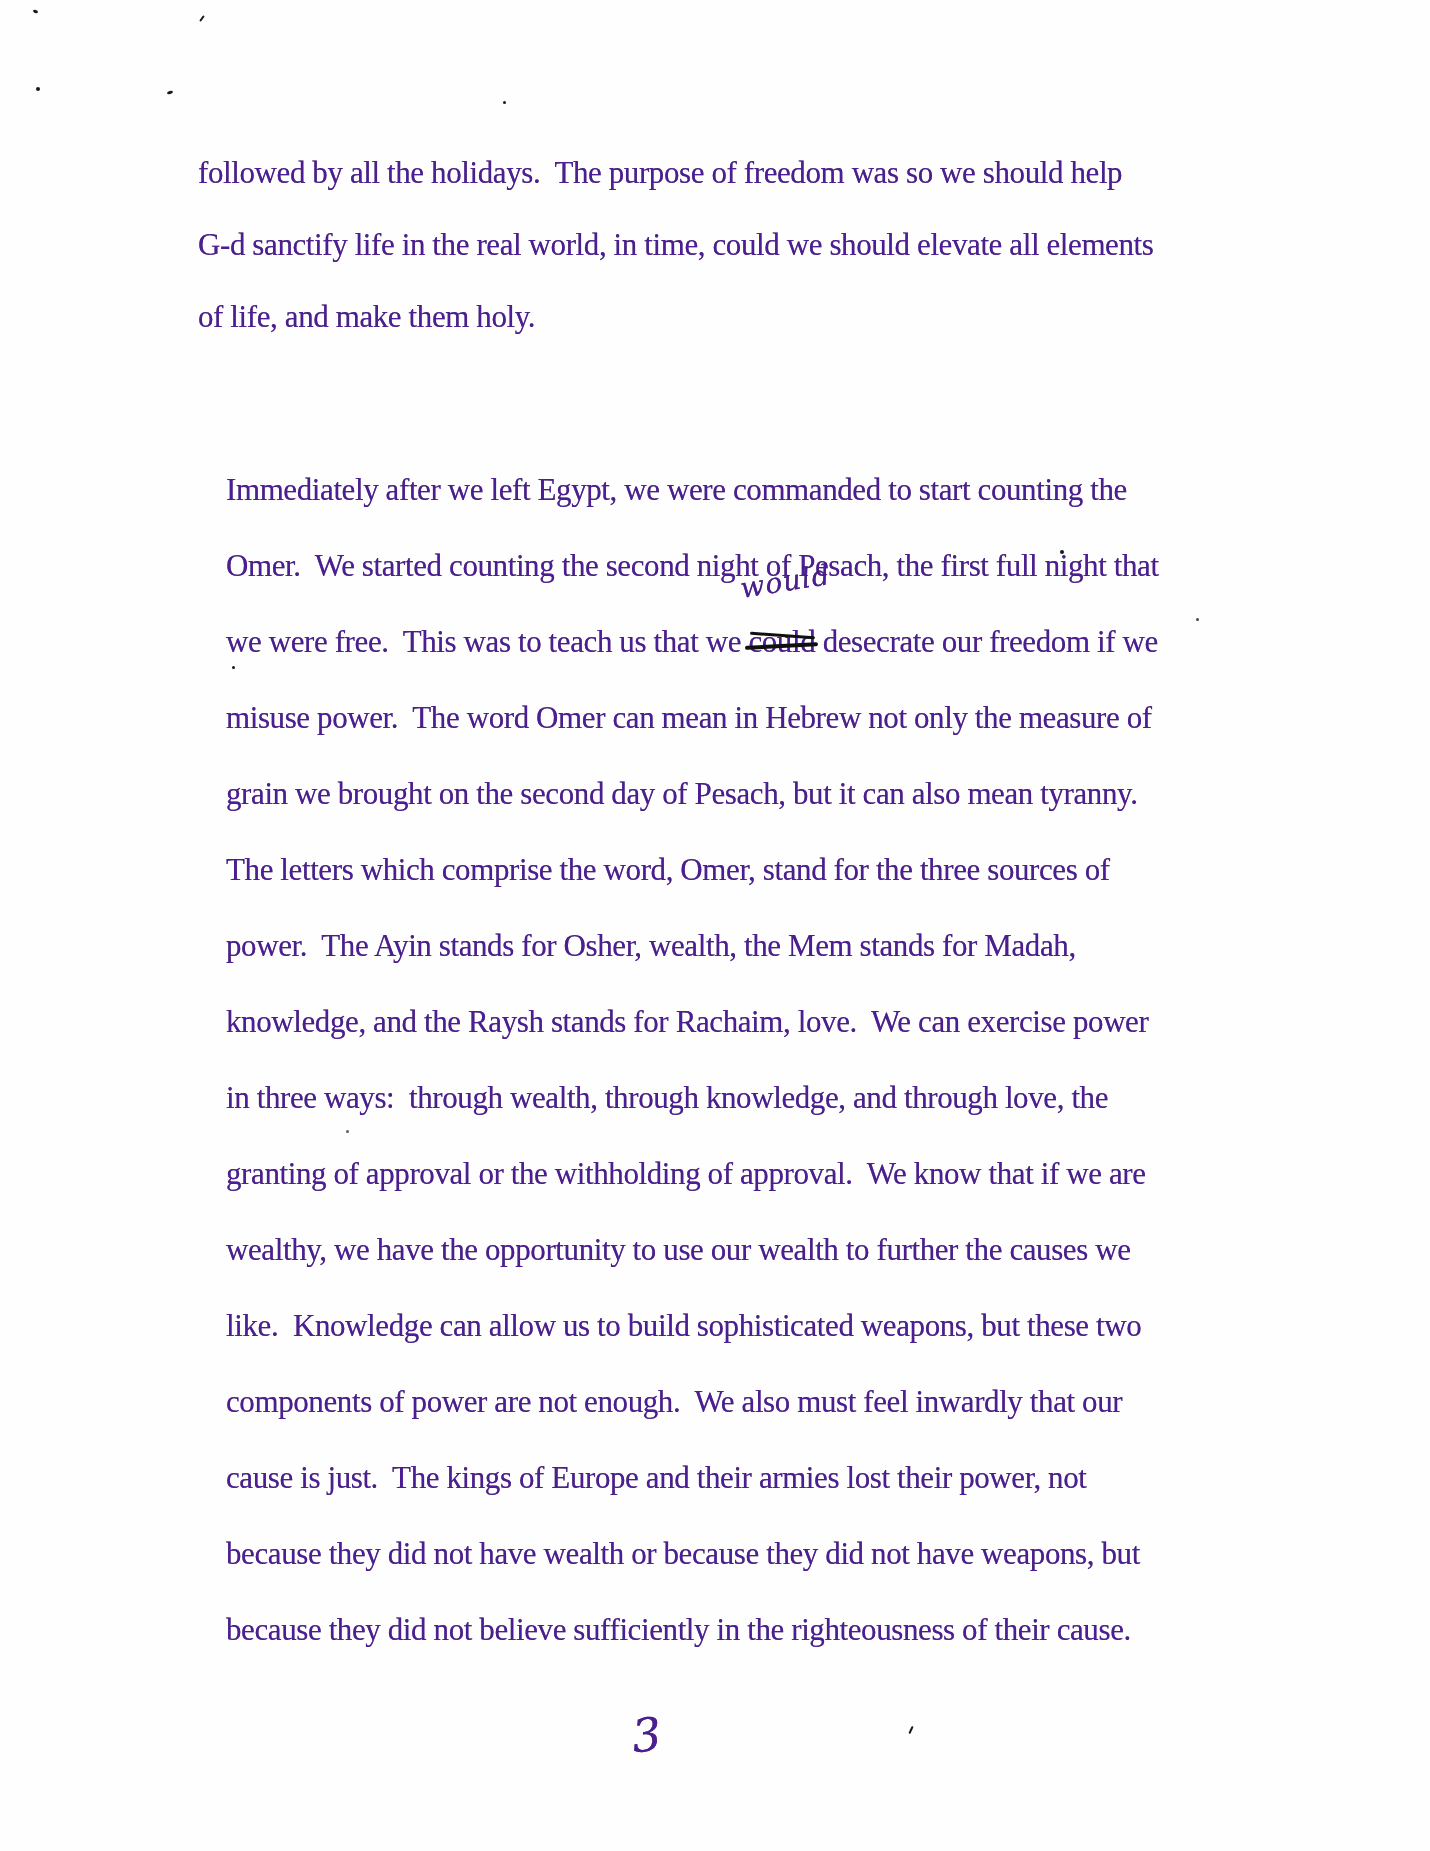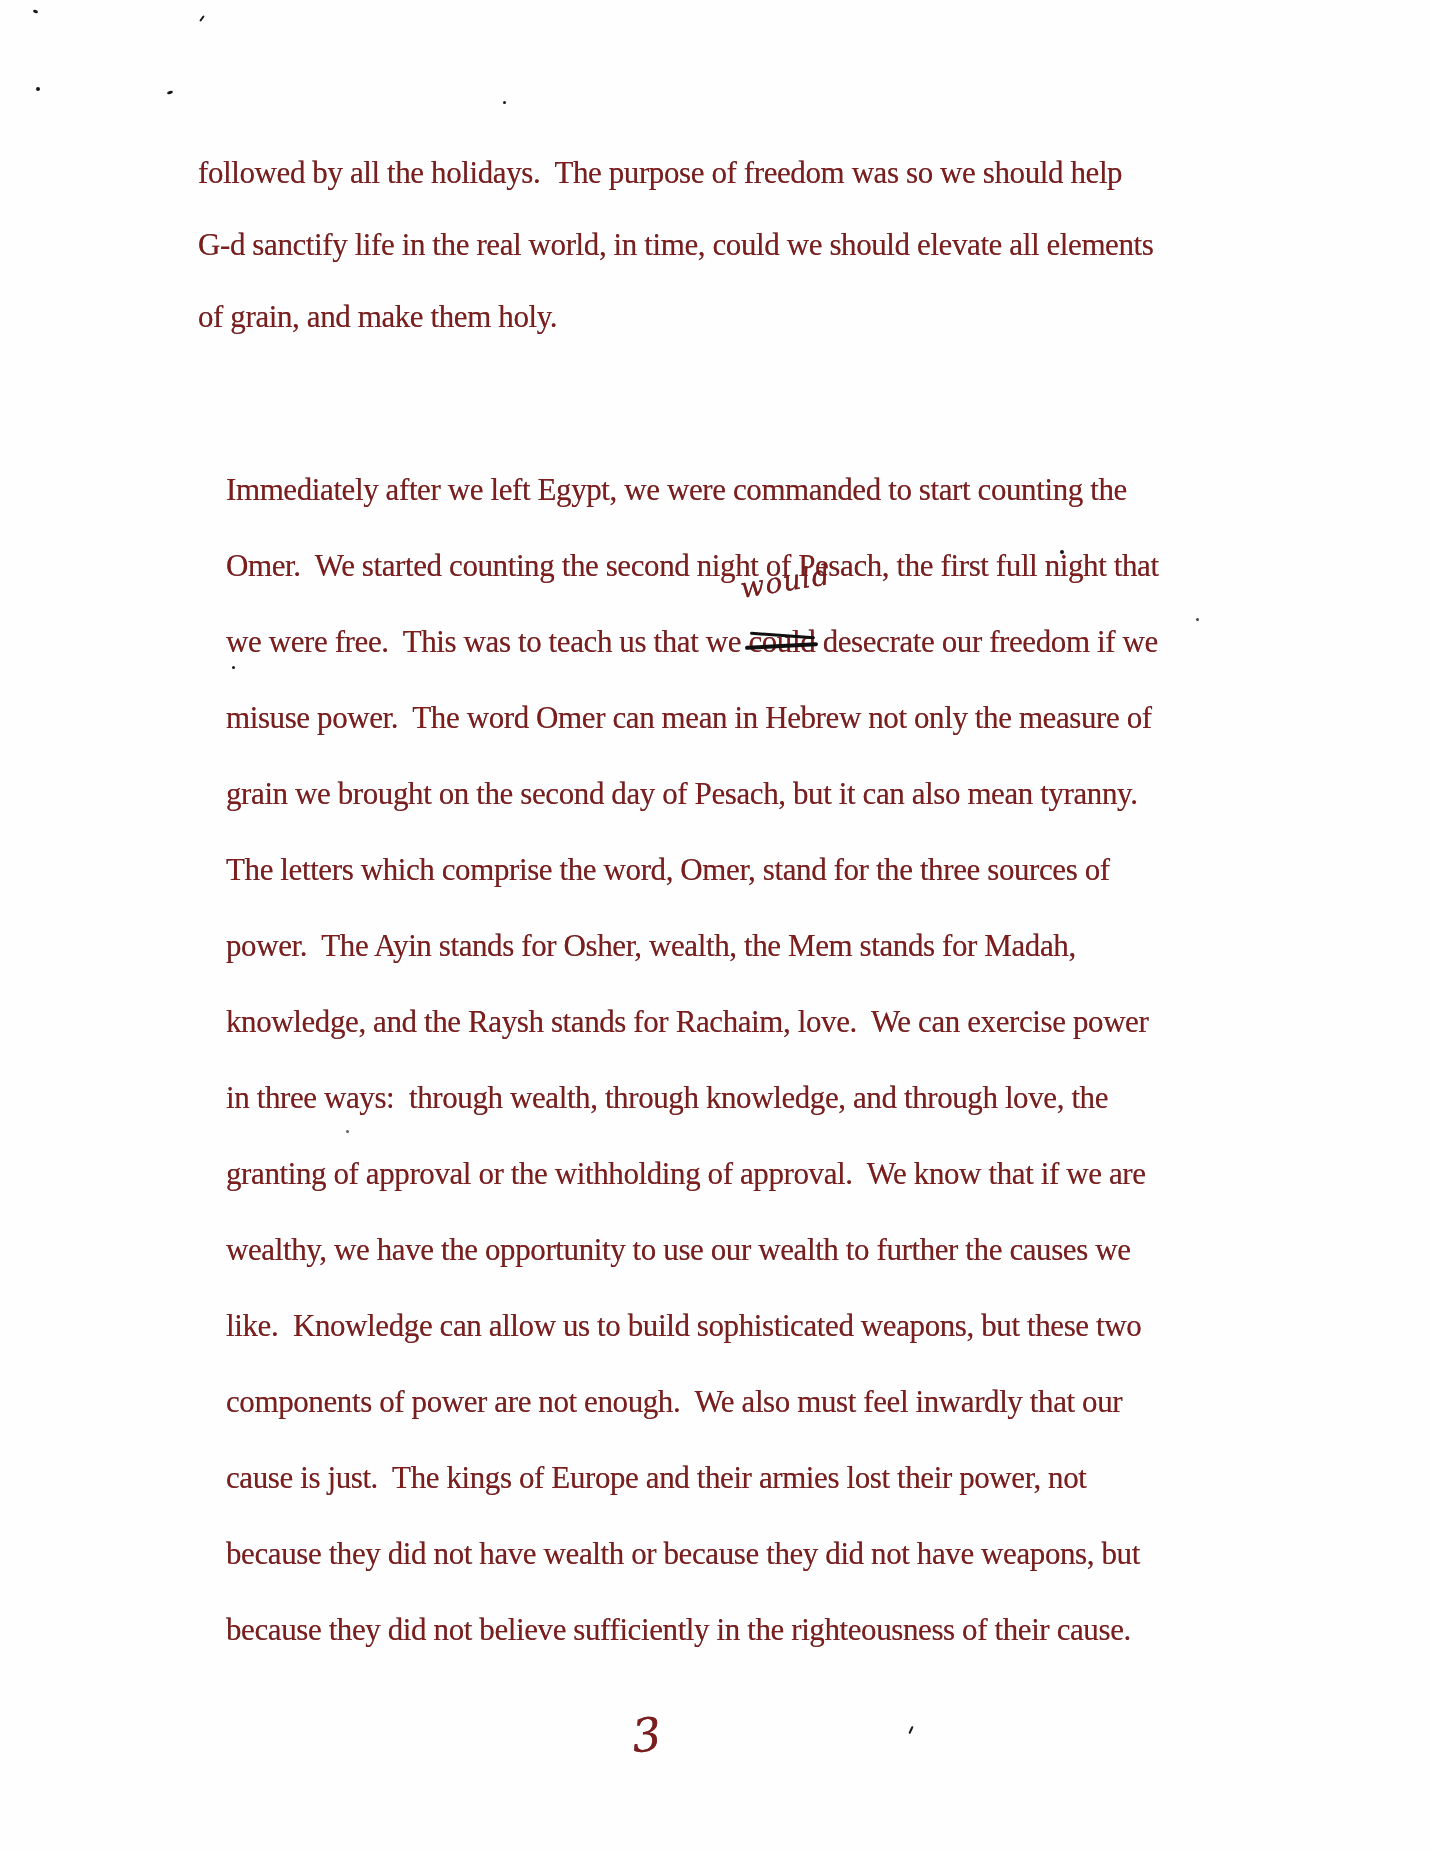--- a/index.html
+++ b/index.html
@@ -7,21 +7,21 @@
     padding: 0;
     background: #ffffff;
   }
   .page {
     position: relative;
     width: 1430px;
     height: 1851px;
     background: #fefefe;
     overflow: hidden;
     font-family: "Liberation Serif", serif;
-    color: #7f1d1d;
+    color: #4c1d95;
   }
   .para {
     position: absolute;
     left: 198px;
     white-space: pre;
     font-size: 31px;
     letter-spacing: -0.4px;
     -webkit-font-smoothing: antialiased;
   }
   .para .line {
@@ -83,21 +83,21 @@
     position: absolute;
     background: #181818;
     border-radius: 50%;
   }
 </style>
 </head>
 <body>
 
 <div class="page">
 
-  <div class="para para1"><div class="line">followed by all the holidays.  The purpose of freedom was so we should help</div><div class="line">G-d sanctify life in the real world, in time, could we should elevate all elements</div><div class="line">of grain, and make them holy.</div></div>
+  <div class="para para1"><div class="line">followed by all the holidays.  The purpose of freedom was so we should help</div><div class="line">G-d sanctify life in the real world, in time, could we should elevate all elements</div><div class="line">of life, and make them holy.</div></div>
 
   <div class="para para2"><div class="line">Immediately after we left Egypt, we were commanded to start counting the</div><div class="line">Omer.  We started counting the second night of Pesach, the first full night that</div><div class="line"><span>we were free.  This was to teach us that we </span><span class="strike-wrap"><span class="handwritten-insert">would</span><span class="struck">could</span></span><span> desecrate our freedom if we</span></div><div class="line">misuse power.  The word Omer can mean in Hebrew not only the measure of</div><div class="line">grain we brought on the second day of Pesach, but it can also mean tyranny.</div><div class="line">The letters which comprise the word, Omer, stand for the three sources of</div><div class="line">power.  The Ayin stands for Osher, wealth, the Mem stands for Madah,</div><div class="line">knowledge, and the Raysh stands for Rachaim, love.  We can exercise power</div><div class="line">in three ways:  through wealth, through knowledge, and through love, the</div><div class="line">granting of approval or the withholding of approval.  We know that if we are</div><div class="line">wealthy, we have the opportunity to use our wealth to further the causes we</div><div class="line">like.  Knowledge can allow us to build sophisticated weapons, but these two</div><div class="line">components of power are not enough.  We also must feel inwardly that our</div><div class="line">cause is just.  The kings of Europe and their armies lost their power, not</div><div class="line">because they did not have wealth or because they did not have weapons, but</div><div class="line">because they did not believe sufficiently in the righteousness of their cause.</div></div>
 
   <div class="page-number">3</div>
 
   <div class="speck" style="left:33px;  top:10px;   width:5px; height:3px; transform:rotate(20deg);"></div>
   <div class="speck" style="left:201px; top:15px;   width:2px; height:7px; transform:rotate(35deg); border-radius:2px;"></div>
   <div class="speck" style="left:36px;  top:87px;   width:4px; height:4px;"></div>
   <div class="speck" style="left:167px; top:91px;   width:6px; height:3px; transform:rotate(-15deg);"></div>
   <div class="speck" style="left:503px; top:101px;  width:3px; height:3px;"></div>

